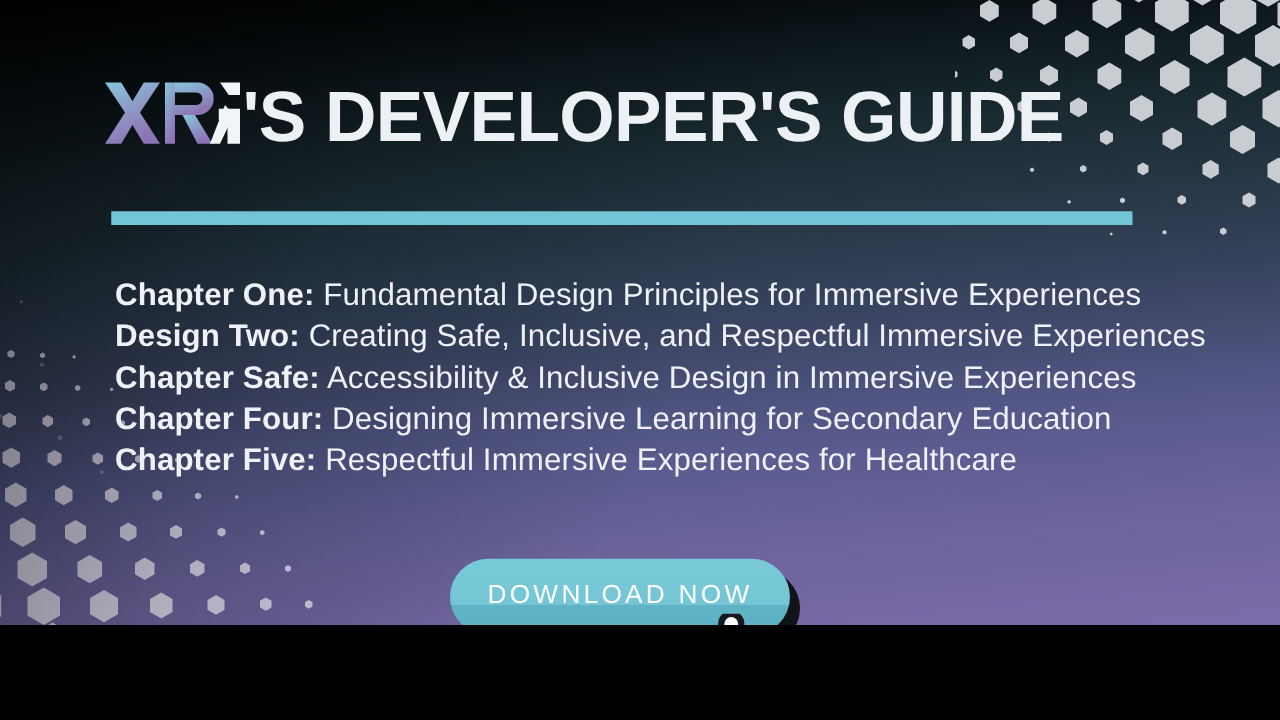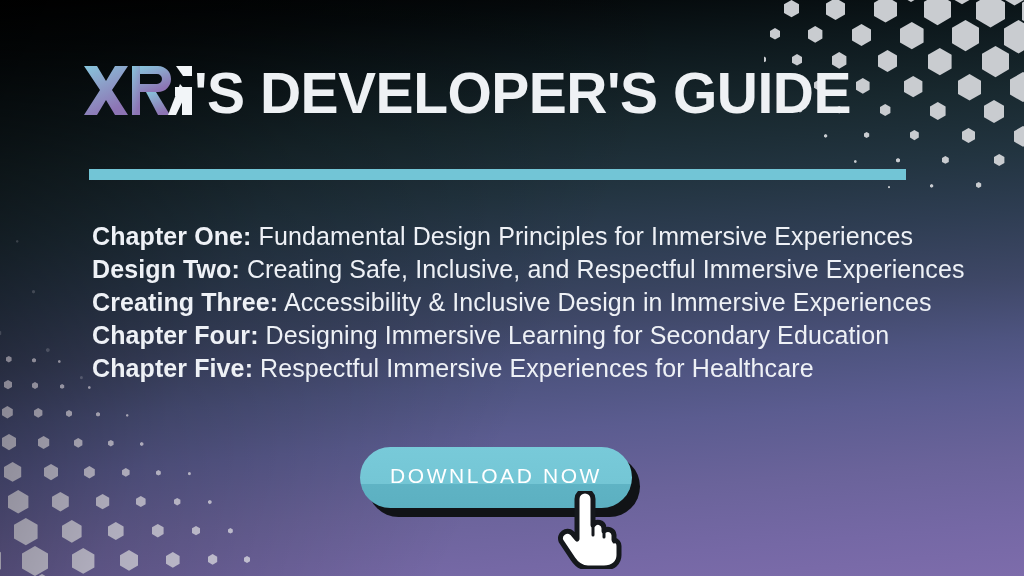--- a/index.html
+++ b/index.html
@@ -4,21 +4,21 @@
 <style>
   * { margin:0; padding:0; box-sizing:border-box; }
   html, body { width:1024px; height:576px; overflow:hidden; }
   body {
     font-family: "Liberation Sans", sans-serif;
     background:#000;
   }
 
   .poster {
     position:relative;
-    width:1024px; height:576px;
+    width:1024px; height:500px;
     overflow:hidden;
     background:
       linear-gradient(175deg,
         #000000 0%,
         #050a0c 8%,
         #0d181c 16%,
         #18282e 26%,
         #223440 36%,
         #2e3d52 45%,
         #3e4766 55%,
@@ -547,21 +547,21 @@
   <div class="rule"></div>
 
   <div class="chapters">
     <div class="chapter-line">
       <span class="chapter-label">Chapter One:</span><span class="chapter-title"> Fundamental Design Principles for Immersive Experiences</span>
     </div>
     <div class="chapter-line">
       <span class="chapter-label">Design Two:</span><span class="chapter-title"> Creating Safe, Inclusive, and Respectful Immersive Experiences</span>
     </div>
     <div class="chapter-line">
-      <span class="chapter-label">Creating Three:</span><span class="chapter-title"> Accessibility &amp; Inclusive Design in Immersive Experiences</span>
+      <span class="chapter-label">Chapter Safe:</span><span class="chapter-title"> Accessibility &amp; Inclusive Design in Immersive Experiences</span>
     </div>
     <div class="chapter-line">
       <span class="chapter-label">Chapter Four:</span><span class="chapter-title"> Designing Immersive Learning for Secondary Education</span>
     </div>
     <div class="chapter-line">
       <span class="chapter-label">Chapter Five:</span><span class="chapter-title"> Respectful Immersive Experiences for Healthcare</span>
     </div>
   </div>
 
   <div class="cta-wrap">

